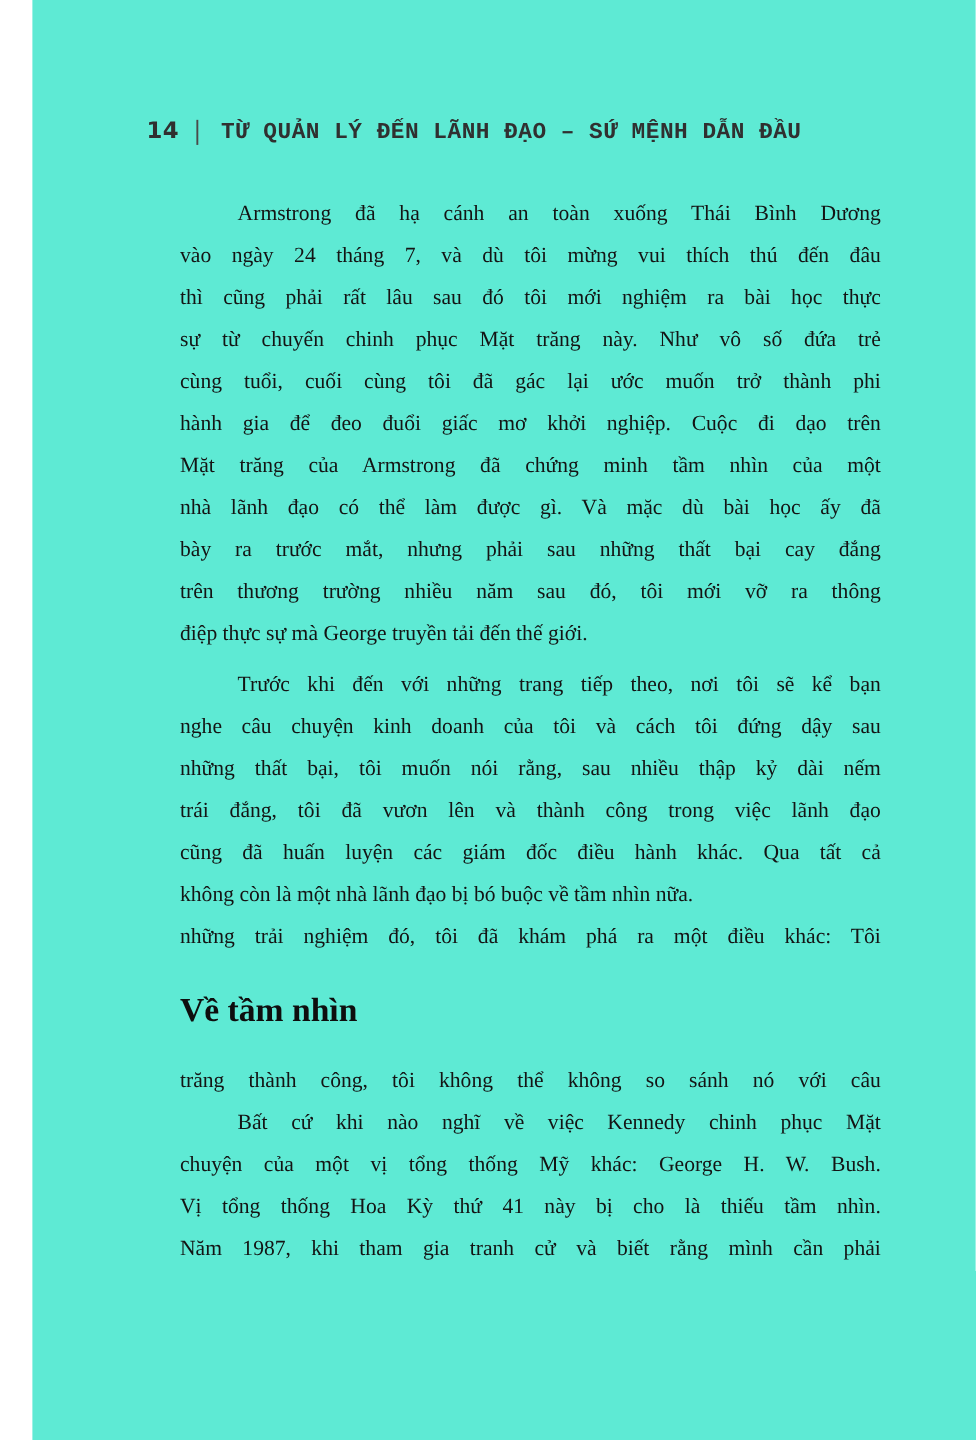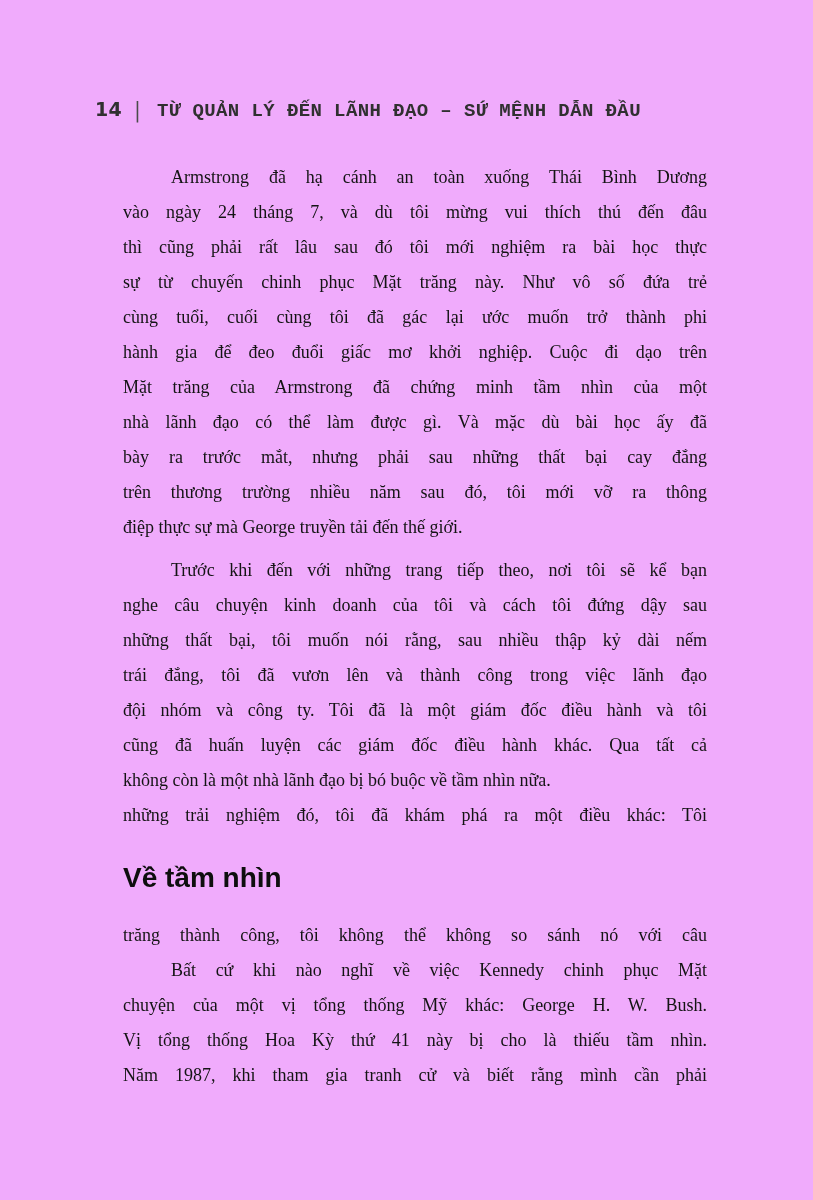--- a/index.html
+++ b/index.html
@@ -8,21 +8,22 @@
     height: 1200px;
     background: #ffffff;
     position: relative;
     font-family: "Liberation Serif", serif;
     color: #161616;
     overflow: hidden;
   }
   .page {
     position: absolute;
     inset: 0;
-    background: #f0abfc;
+    background: #5eead4;
+    margin-left: 27px;
   }
   
   .running-header {
     position: absolute;
     left: 95px;
     top: 98px;
     display: flex;
     align-items: baseline;
     font-family: "DejaVu Sans", "Liberation Sans", sans-serif;
     font-size: 19px;
@@ -56,21 +57,21 @@
     line-height: 35px;
     text-align: justify;
     text-align-last: justify;
     white-space: nowrap;
     color: #141414;
   }
   .para .line.first { text-indent: 48px; }
   .para .line.endline { text-align-last: left; }
   .section-heading {
     margin: 27px 0 22px 0;
-    font-family: Liberation Sans, sans-serif;
+    font-family: Liberation Serif, serif;
     font-weight: bold;
     font-size: 28px;
     line-height: 36px;
     color: #0e0e0e;
   }
 </style>
 </head>
 <body>
 
 <div class="page">
@@ -95,21 +96,20 @@
       <div class="line">bày ra trước mắt, nhưng phải sau những thất bại cay đắng</div>
       <div class="line">trên thương trường nhiều năm sau đó, tôi mới vỡ ra thông</div>
       <div class="line endline">điệp thực sự mà George truyền tải đến thế giới.</div>
     </div>
 
     <div class="para">
       <div class="line first">Trước khi đến với những trang tiếp theo, nơi tôi sẽ kể bạn</div>
       <div class="line">nghe câu chuyện kinh doanh của tôi và cách tôi đứng dậy sau</div>
       <div class="line">những thất bại, tôi muốn nói rằng, sau nhiều thập kỷ dài nếm</div>
       <div class="line">trái đắng, tôi đã vươn lên và thành công trong việc lãnh đạo</div>
-      <div class="line">đội nhóm và công ty. Tôi đã là một giám đốc điều hành và tôi</div>
       <div class="line">cũng đã huấn luyện các giám đốc điều hành khác. Qua tất cả</div>
       <div class="line endline">không còn là một nhà lãnh đạo bị bó buộc về tầm nhìn nữa.</div>
       <div class="line">những trải nghiệm đó, tôi đã khám phá ra một điều khác: Tôi</div>
     </div>
 
     <h2 class="section-heading">Về tầm nhìn</h2>
 
     <div class="para">
       <div class="line">trăng thành công, tôi không thể không so sánh nó với câu</div>
       <div class="line first">Bất cứ khi nào nghĩ về việc Kennedy chinh phục Mặt</div>

